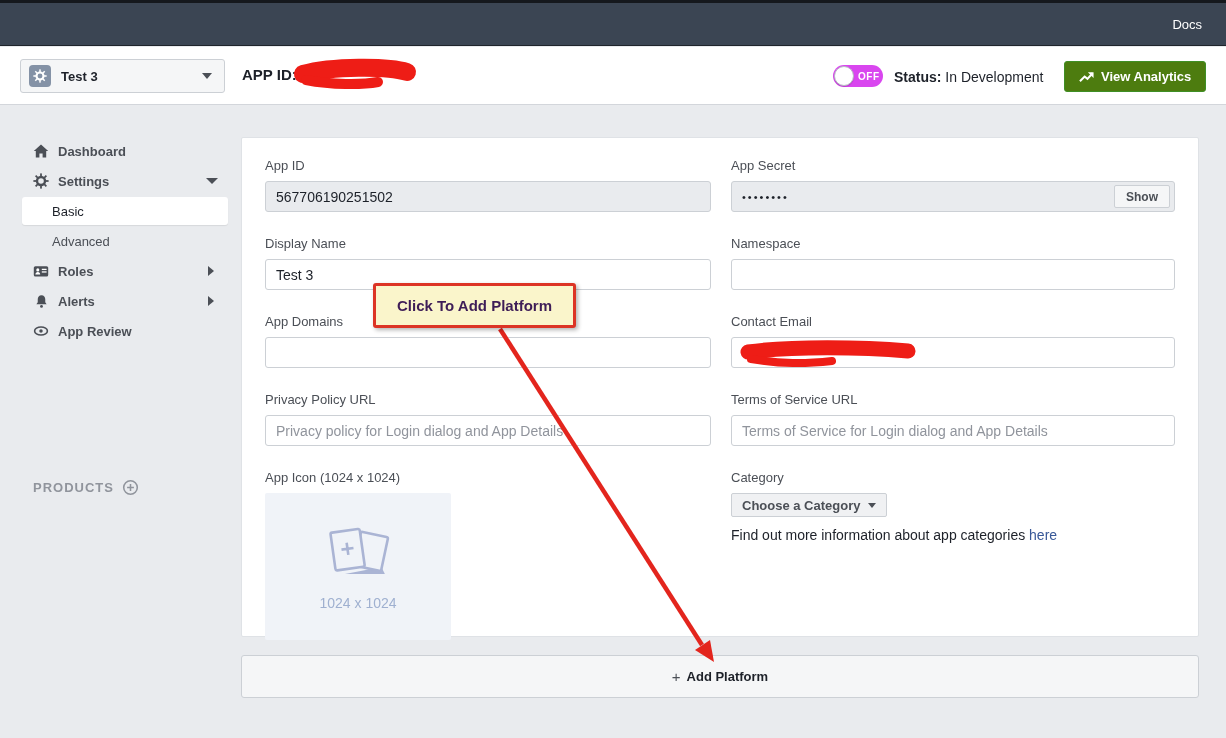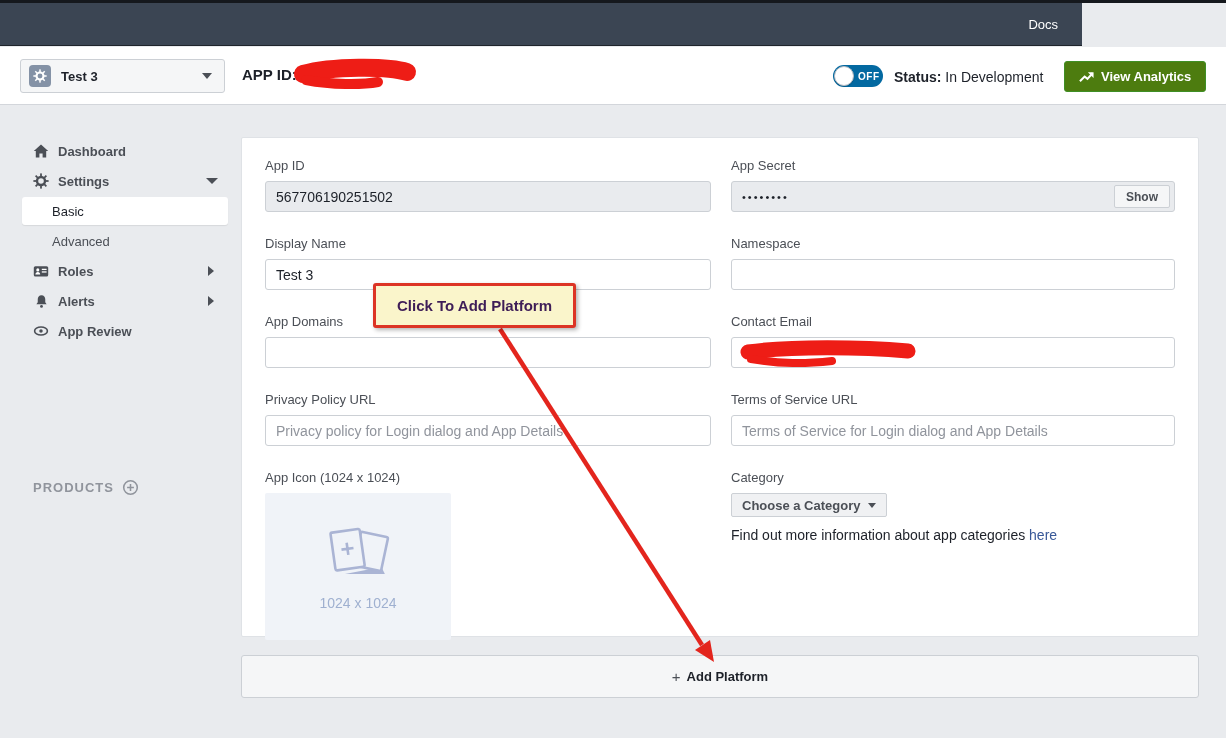--- a/index.html
+++ b/index.html
@@ -6,21 +6,21 @@
   html,body { width:1226px; height:738px; }
   body {
     position:relative; overflow:hidden;
     background:#e9ebee;
     font-family:"Liberation Sans", sans-serif;
     color:#1d2129;
   }
   
   .top-strip { position:absolute; left:0; top:0; width:1226px; height:3px; background:#15181d; }
   .navbar {
-    position:absolute; left:0; top:3px; width:1082px; height:43px;
+    position:absolute; left:0; top:3px; width:1226px; height:43px;
     background:#3b4553; border-bottom:1px solid #1f242b;
     display:flex; align-items:center; justify-content:flex-end;
   }
   .navbar-docs { color:#ffffff; font-size:13px; margin-right:24px; cursor:pointer; }
   .appbar {
     position:absolute; left:0; top:47px; width:1226px; height:58px;
     background:#ffffff; border-bottom:1px solid #d3d6db;
   }
   .app-selector {
     position:absolute; left:20px; top:12px; width:205px; height:34px;
@@ -32,21 +32,21 @@
     background:#8492a6; display:flex; align-items:center; justify-content:center;
   }
   .app-selector-label { font-size:13px; font-weight:bold; color:#1d2129; margin-left:10px; }
   .caret-down {
     width:0; height:0; border-left:5px solid transparent; border-right:5px solid transparent;
     border-top:6px solid #4b4f56; margin-left:auto; margin-right:12px;
   }
   .appid-title { position:absolute; left:242px; top:19px; font-size:15px; font-weight:bold; color:#1d2129; }
   .status-toggle {
     position:absolute; left:833px; top:18px; width:50px; height:22px;
-    background:#0369a1; border-radius:11px; cursor:pointer;
+    background:#d946ef; border-radius:11px; cursor:pointer;
     display:flex; align-items:center;
   }
   .toggle-knob {
     width:20px; height:20px; border-radius:50%; background:#ffffff;
     border:1px solid #b7bcc3; margin-left:1px; box-shadow:0 1px 1px rgba(0,0,0,.15);
   }
   .toggle-text { color:#ffffff; font-size:10px; font-weight:bold; letter-spacing:.5px; margin-left:4px; }
   .status-line { position:absolute; left:894px; top:22px; font-size:14px; color:#1d2129; }
   .status-line b { color:#1d2129; }
   .analytics-btn {

